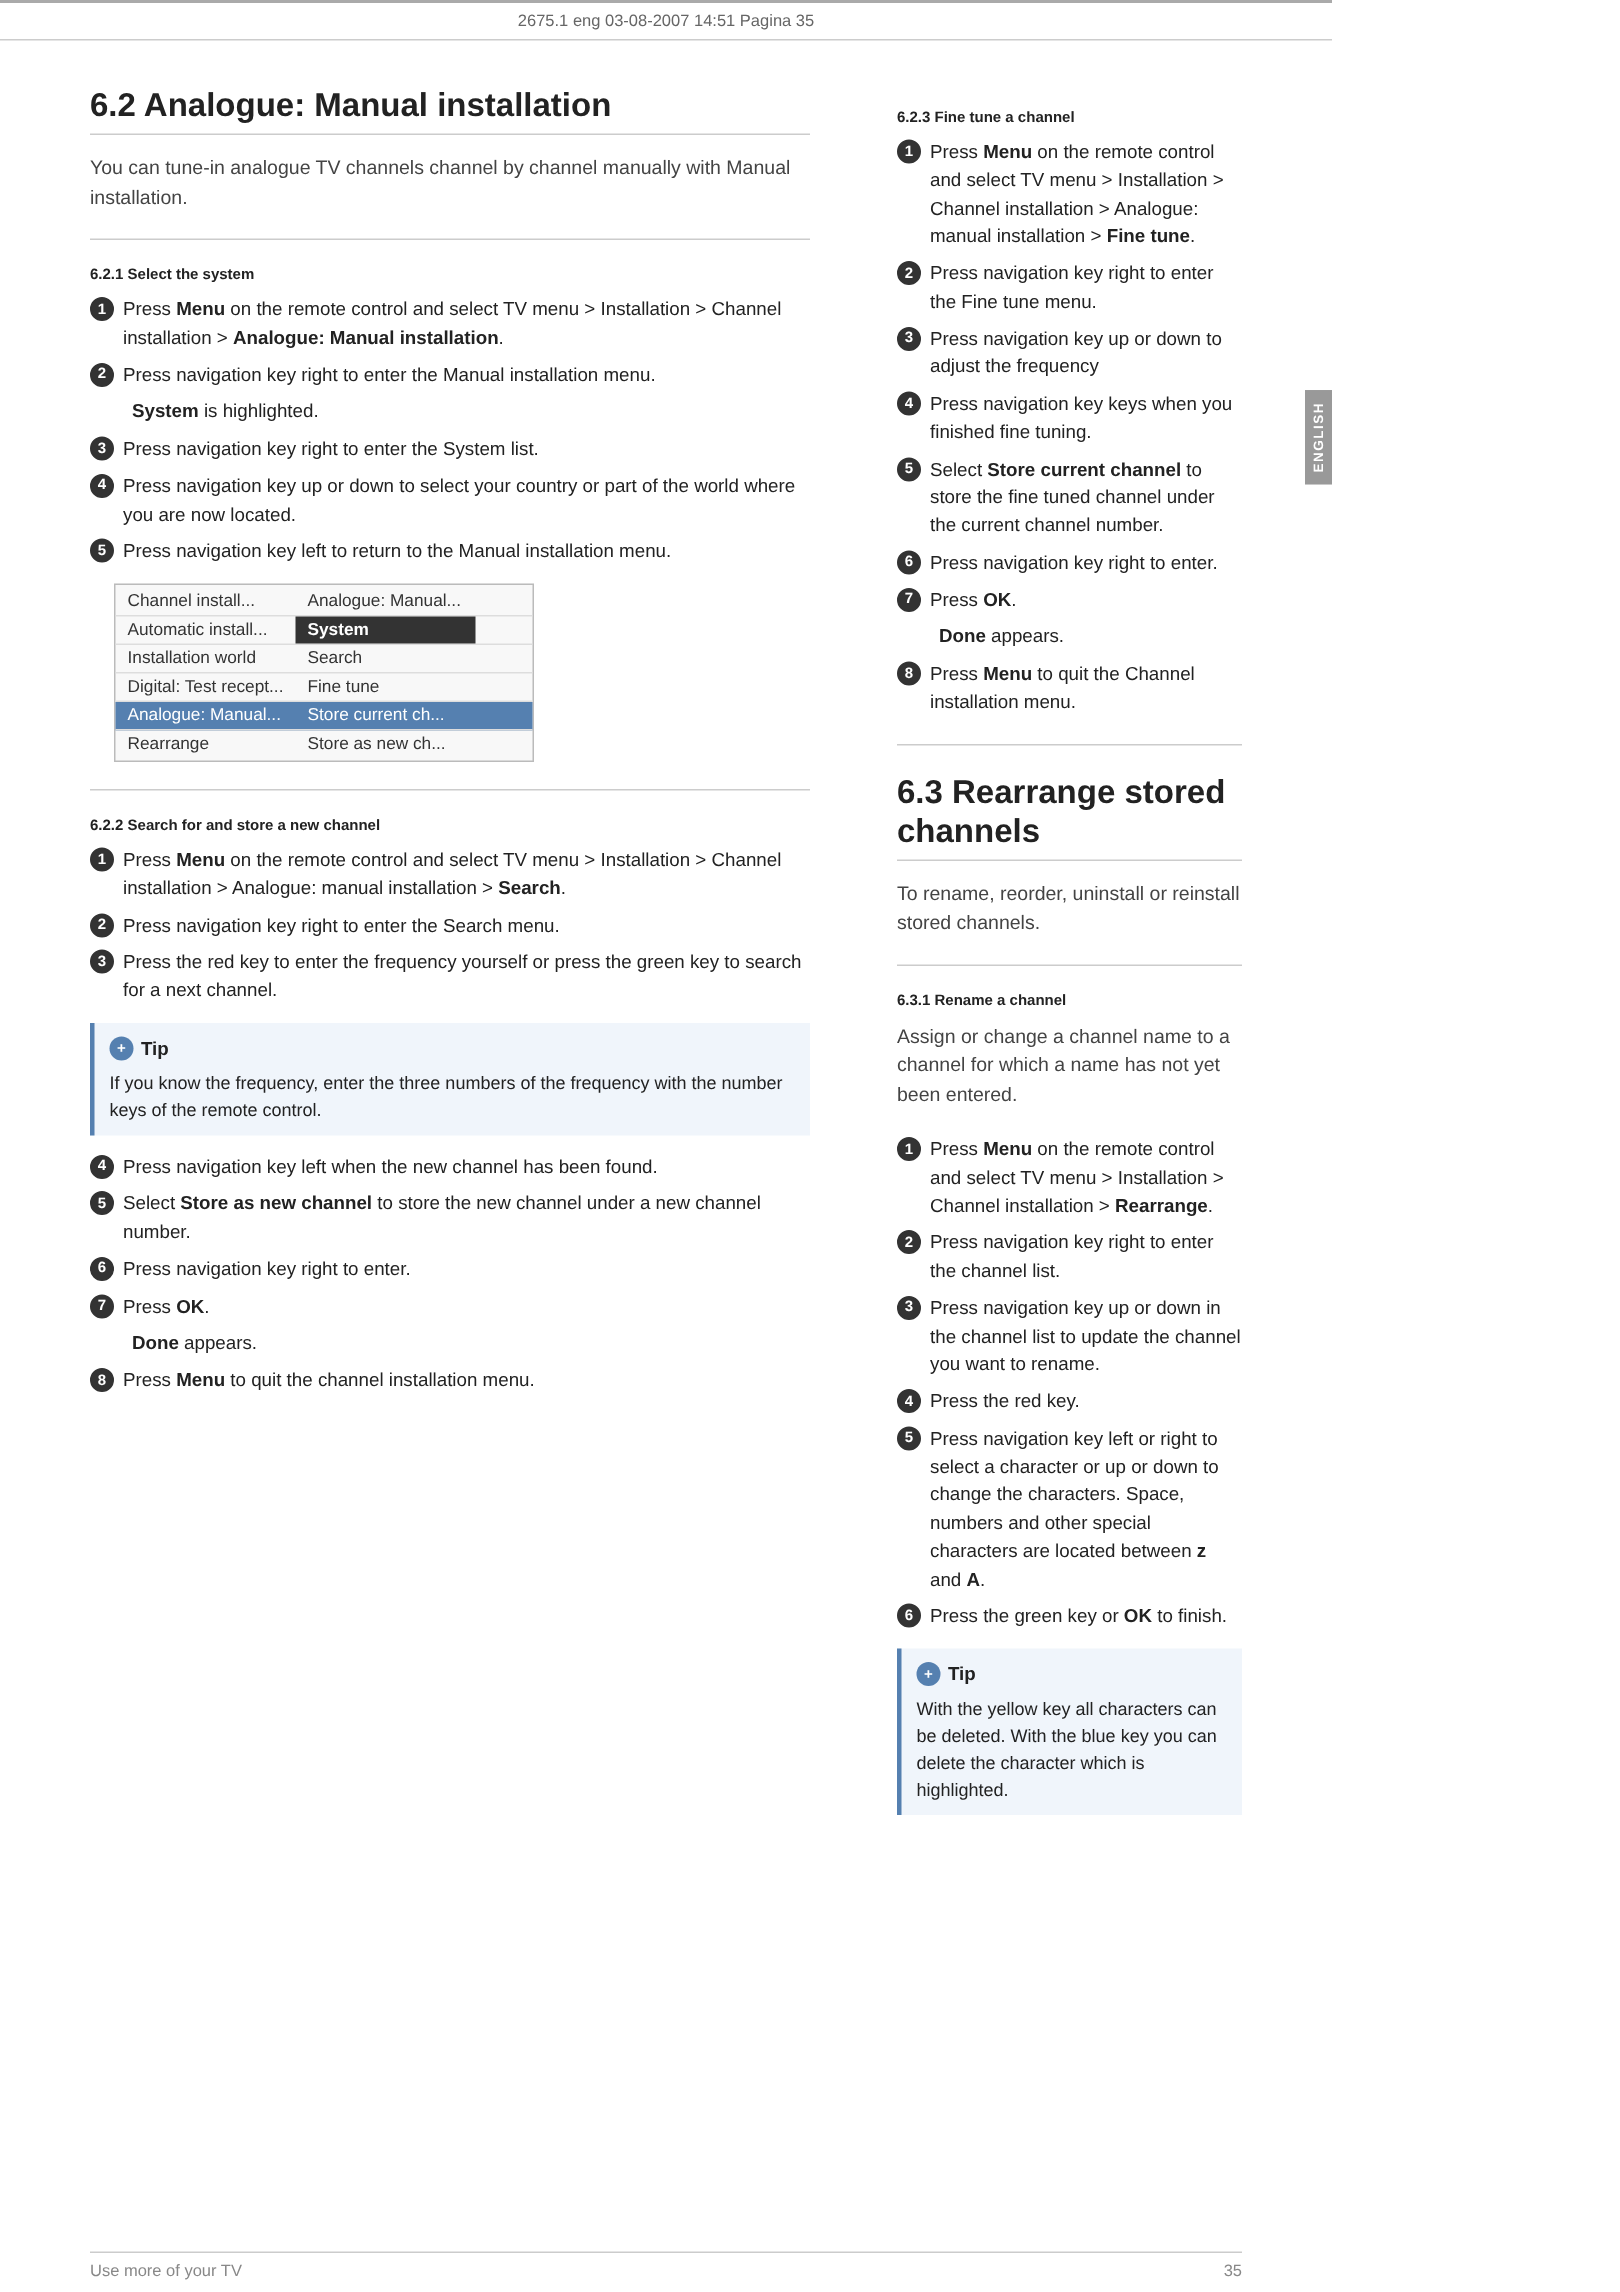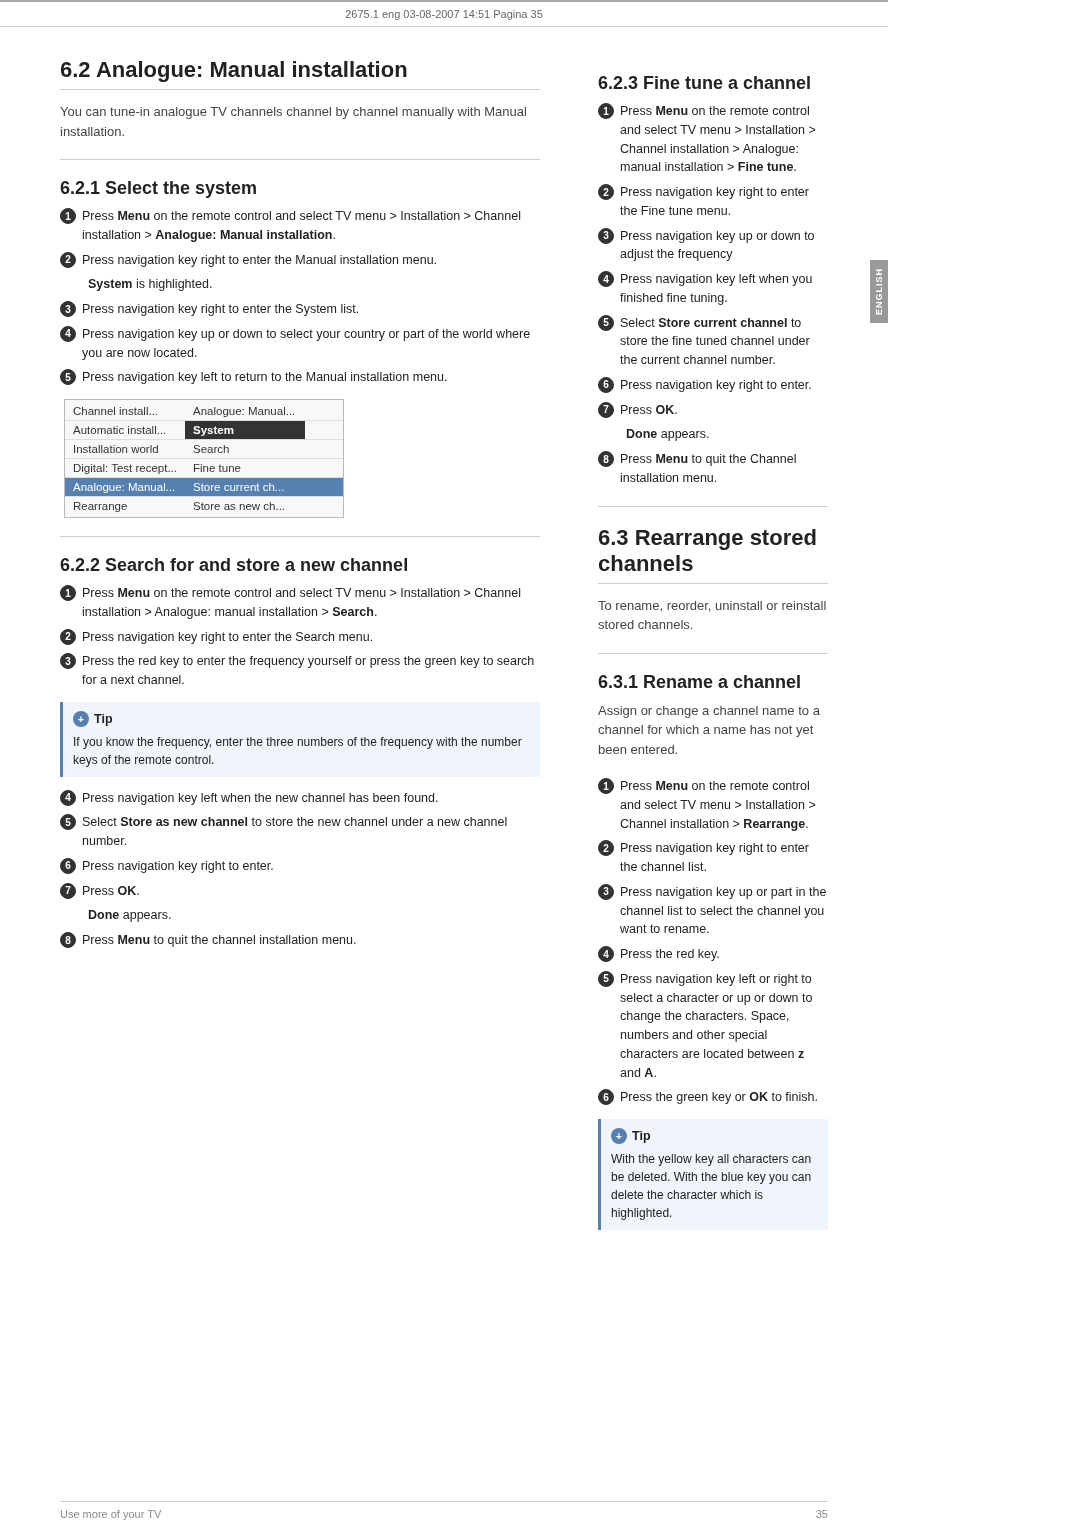--- a/index.html
+++ b/index.html
@@ -79,21 +79,21 @@
     }
 
     .section-intro {
       font-size: 13px;
       color: #444;
       margin-bottom: 18px;
       line-height: 1.5;
     }
 
     .subsection-title {
-      font-size: 18px;
+      font-size: 10px;
       font-weight: bold;
       margin-bottom: 8px;
       margin-top: 16px;
     }
 
     .numbered-list {
       list-style: none;
       padding: 0;
       margin: 0 0 10px 0;
     }
@@ -125,21 +125,21 @@
     .num-circle.filled {
       background: #333;
       color: #fff;
       border-color: #333;
     }
 
     
     .menu-screenshot {
       border: 1px solid #bbb;
       width: 280px;
-      margin: 12px 4px;
+      margin: 12px 16px;
       font-size: 11.5px;
       background: #f8f8f8;
     }
 
     .menu-row {
       display: flex;
       border-bottom: 1px solid #ddd;
     }
 
     .menu-row:last-child { border-bottom: none; }
@@ -364,21 +364,21 @@
         <li>
           <span class="num-circle filled">2</span>
           <span>Press navigation key right to enter the Fine tune menu.</span>
         </li>
         <li>
           <span class="num-circle filled">3</span>
           <span>Press navigation key up or down to adjust the frequency</span>
         </li>
         <li>
           <span class="num-circle filled">4</span>
-          <span>Press navigation key left when you finished fine tuning.</span>
+          <span>Press navigation key keys when you finished fine tuning.</span>
         </li>
         <li>
           <span class="num-circle filled">5</span>
           <span>Select <strong>Store current channel</strong> to store the fine tuned channel under the current channel number.</span>
         </li>
         <li>
           <span class="num-circle filled">6</span>
           <span>Press navigation key right to enter.</span>
         </li>
         <li>
@@ -409,21 +409,21 @@
         <li>
           <span class="num-circle filled">1</span>
           <span>Press <strong>Menu</strong> on the remote control and select TV menu &gt; Installation &gt; Channel installation &gt; <strong>Rearrange</strong>.</span>
         </li>
         <li>
           <span class="num-circle filled">2</span>
           <span>Press navigation key right to enter the channel list.</span>
         </li>
         <li>
           <span class="num-circle filled">3</span>
-          <span>Press navigation key up or part in the channel list to select the channel you want to rename.</span>
+          <span>Press navigation key up or down in the channel list to update the channel you want to rename.</span>
         </li>
         <li>
           <span class="num-circle filled">4</span>
           <span>Press the red key.</span>
         </li>
         <li>
           <span class="num-circle filled">5</span>
           <span>Press navigation key left or right to select a character or up or down to change the characters. Space, numbers and other special characters are located between <strong>z</strong> and <strong>A</strong>.</span>
         </li>
         <li>

